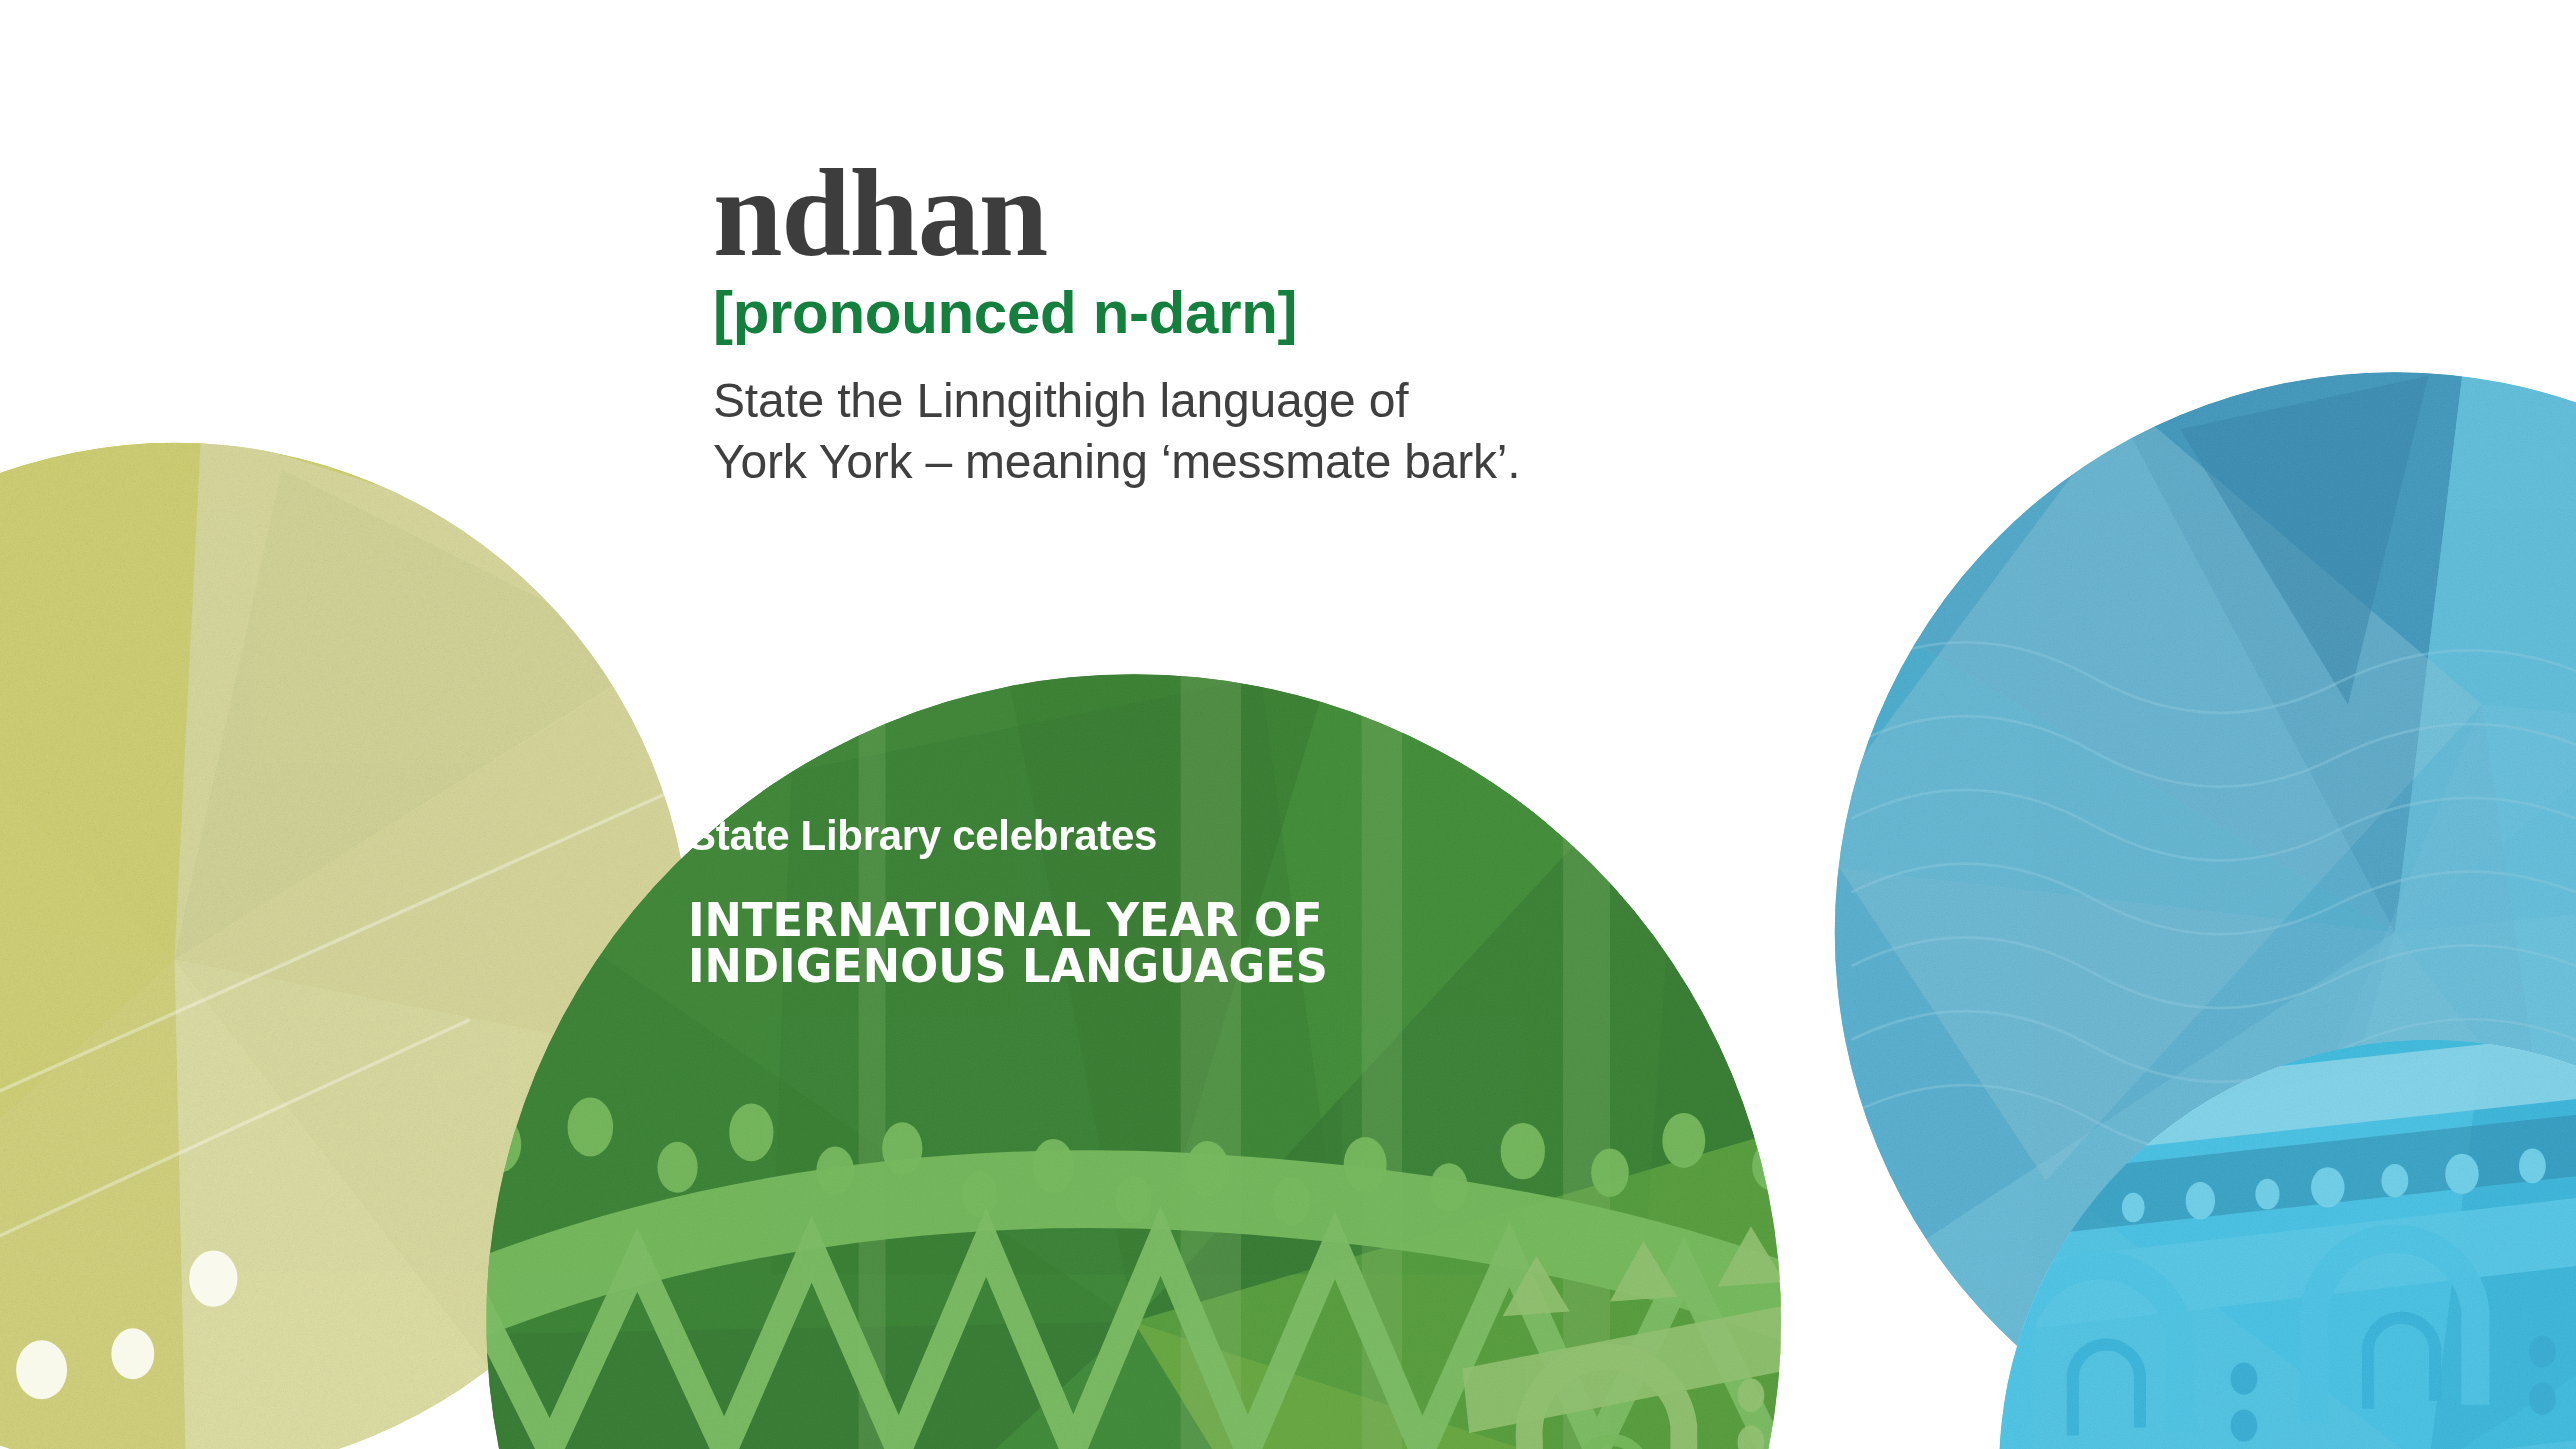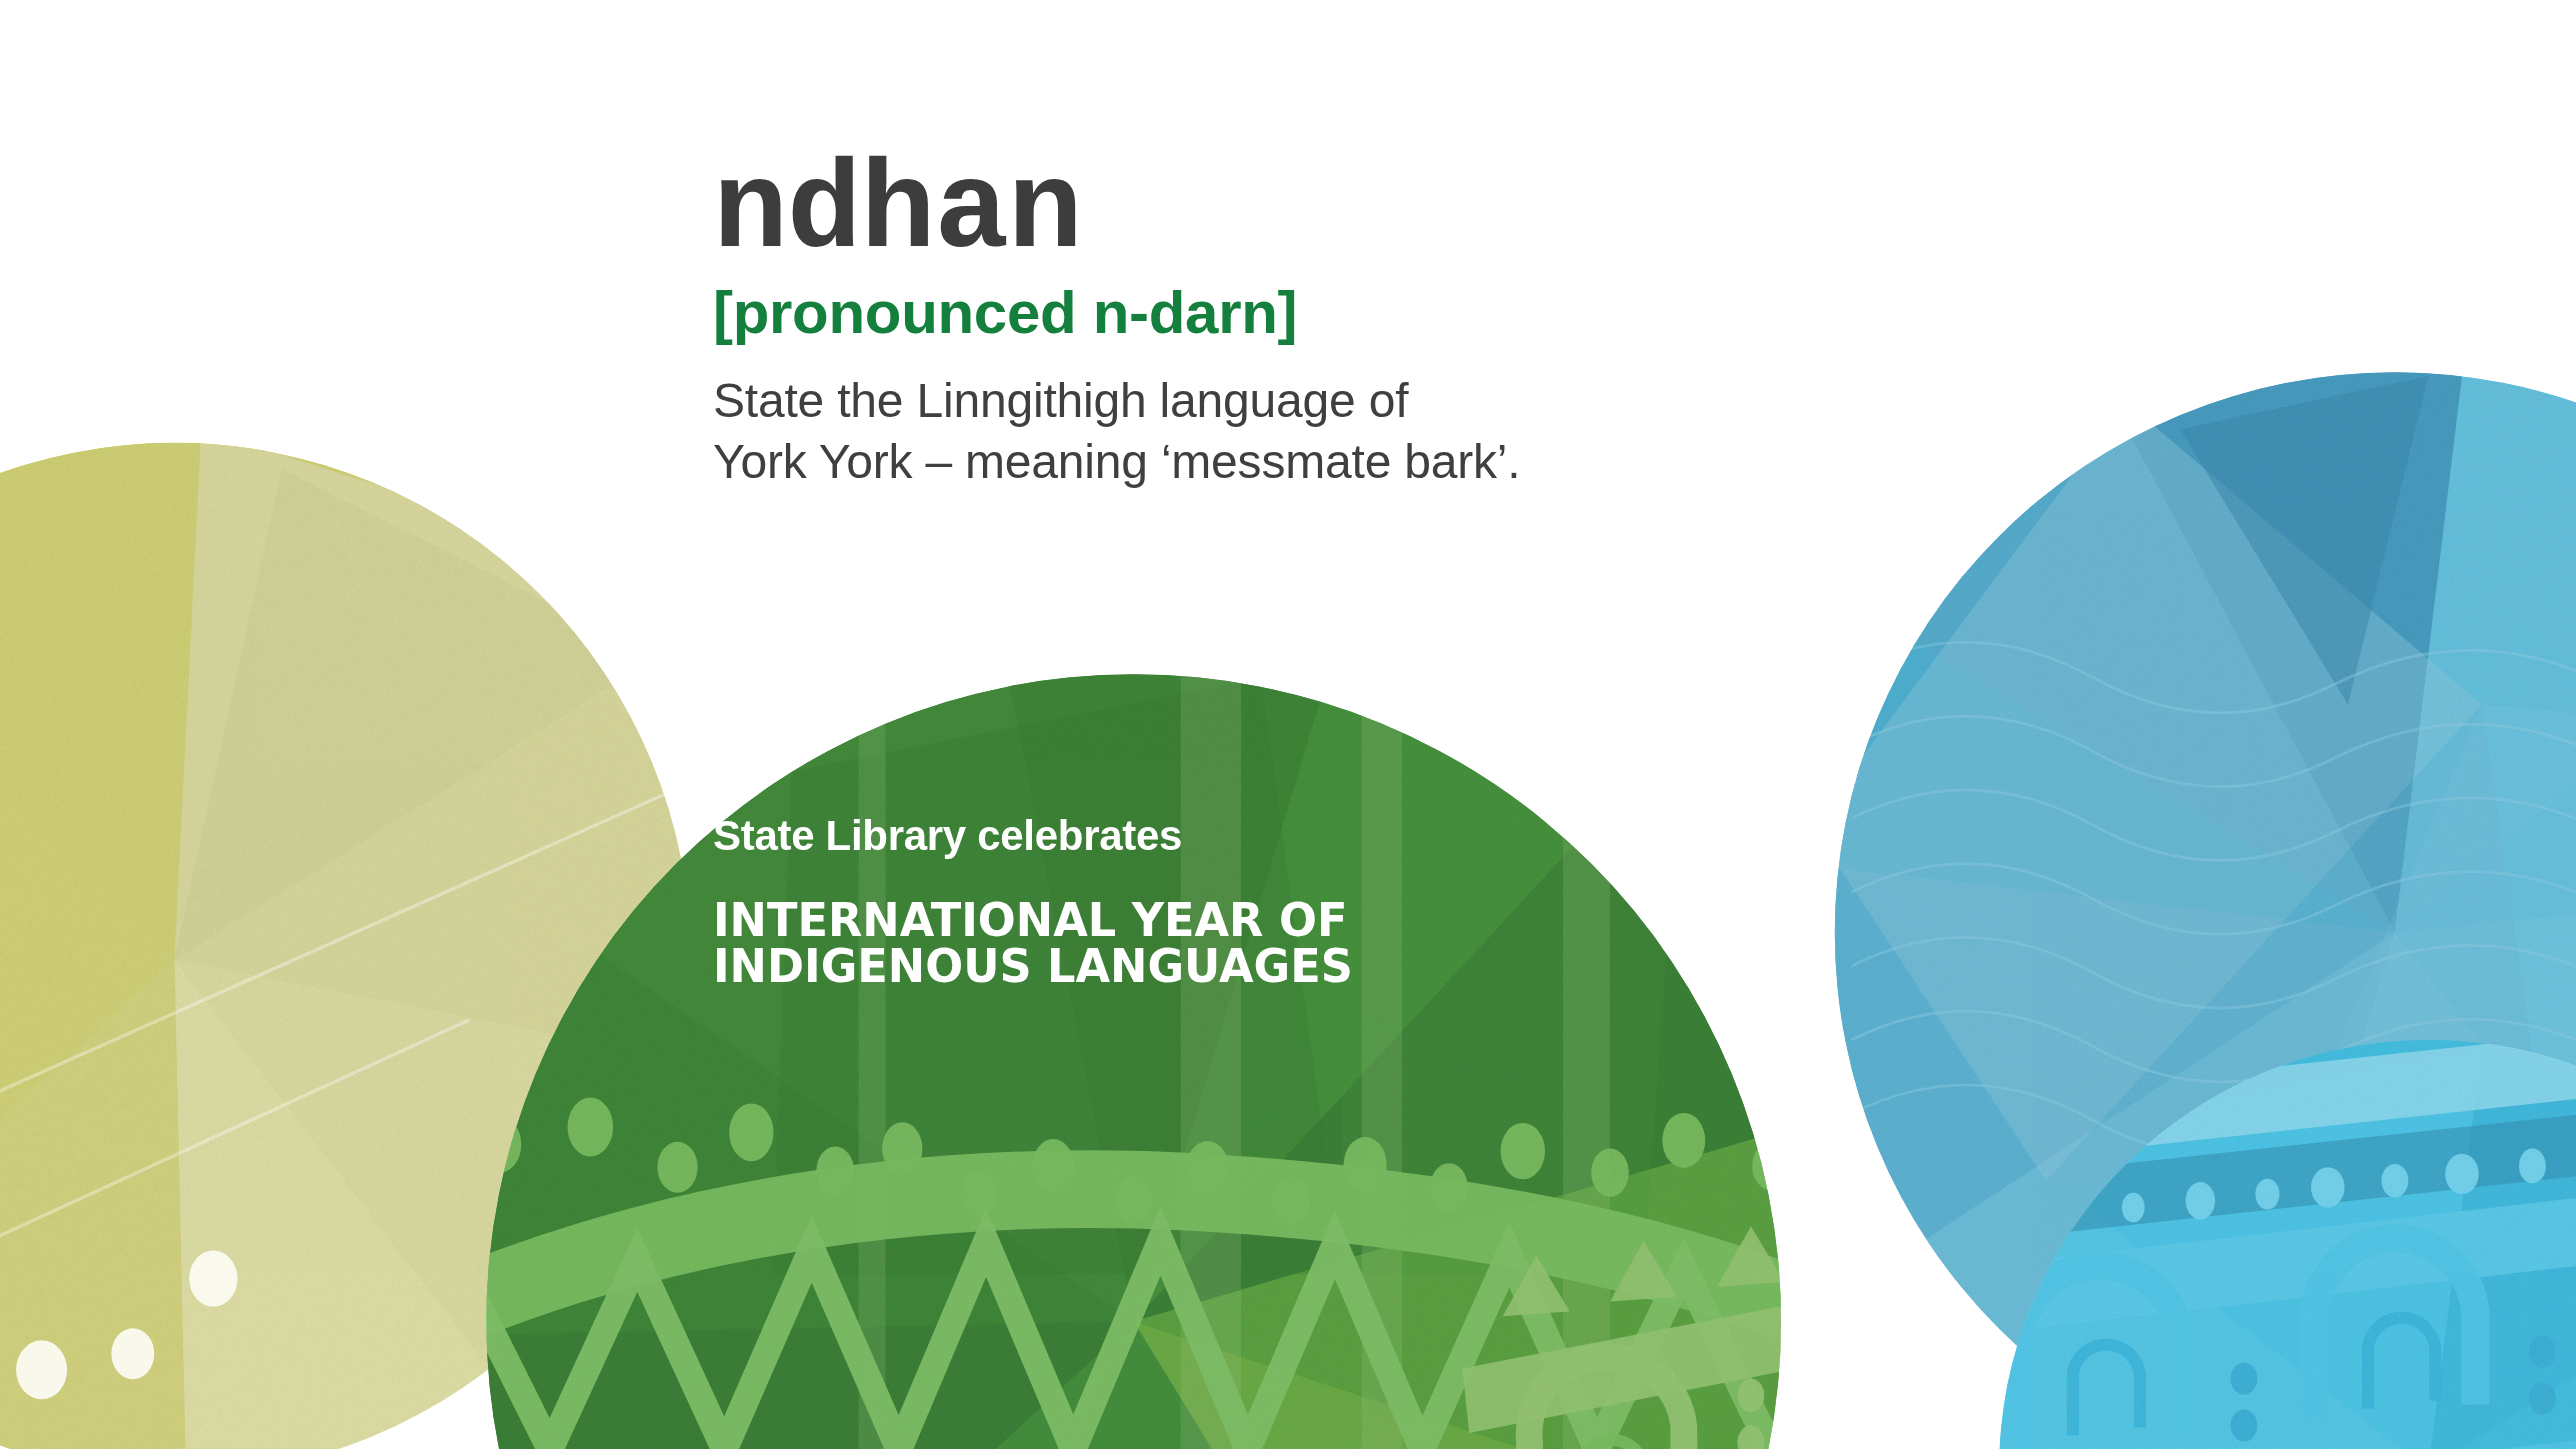--- a/index.html
+++ b/index.html
@@ -9,21 +9,21 @@
     background:#ffffff;
   }
   .stage{position:absolute;inset:0;overflow:hidden;background:#ffffff;}
   svg.art{position:absolute;left:0;top:0;width:2576px;height:1449px;}
 
   
   .textblock{
     position:absolute;left:713px;top:156px;width:1208px;z-index:40;
   }
   .headword{
-    font-family:Liberation Mono, monospace;
+    font-family:Liberation Serif, serif;
     font-weight:700;
     font-size:125px;
     line-height:0.92;
     letter-spacing:-1.3px;
     color:#3d3d3d;
     margin:0 0 4px 0;
     white-space:nowrap;
   }
   .pronounce{
     font-family:"Liberation Sans", sans-serif;
@@ -40,21 +40,21 @@
     font-weight:400;
     font-size:48px;
     line-height:1.26;
     letter-spacing:-0.2px;
     color:#3f3f3f;
     margin:23px 0 0 0;
   }
   .gloss .ln{display:block;white-space:nowrap;}
 
   
-  .lockup{position:absolute;left:713px;top:815px;z-index:45;}
+  .lockup{position:absolute;left:688px;top:815px;z-index:45;}
   .celebrates{
     font-family:"Liberation Sans", sans-serif;
     font-weight:700;
     font-size:42px;
     letter-spacing:-0.3px;
     color:#ffffff;
     margin:0;
     white-space:nowrap;
     line-height:1;
   }

